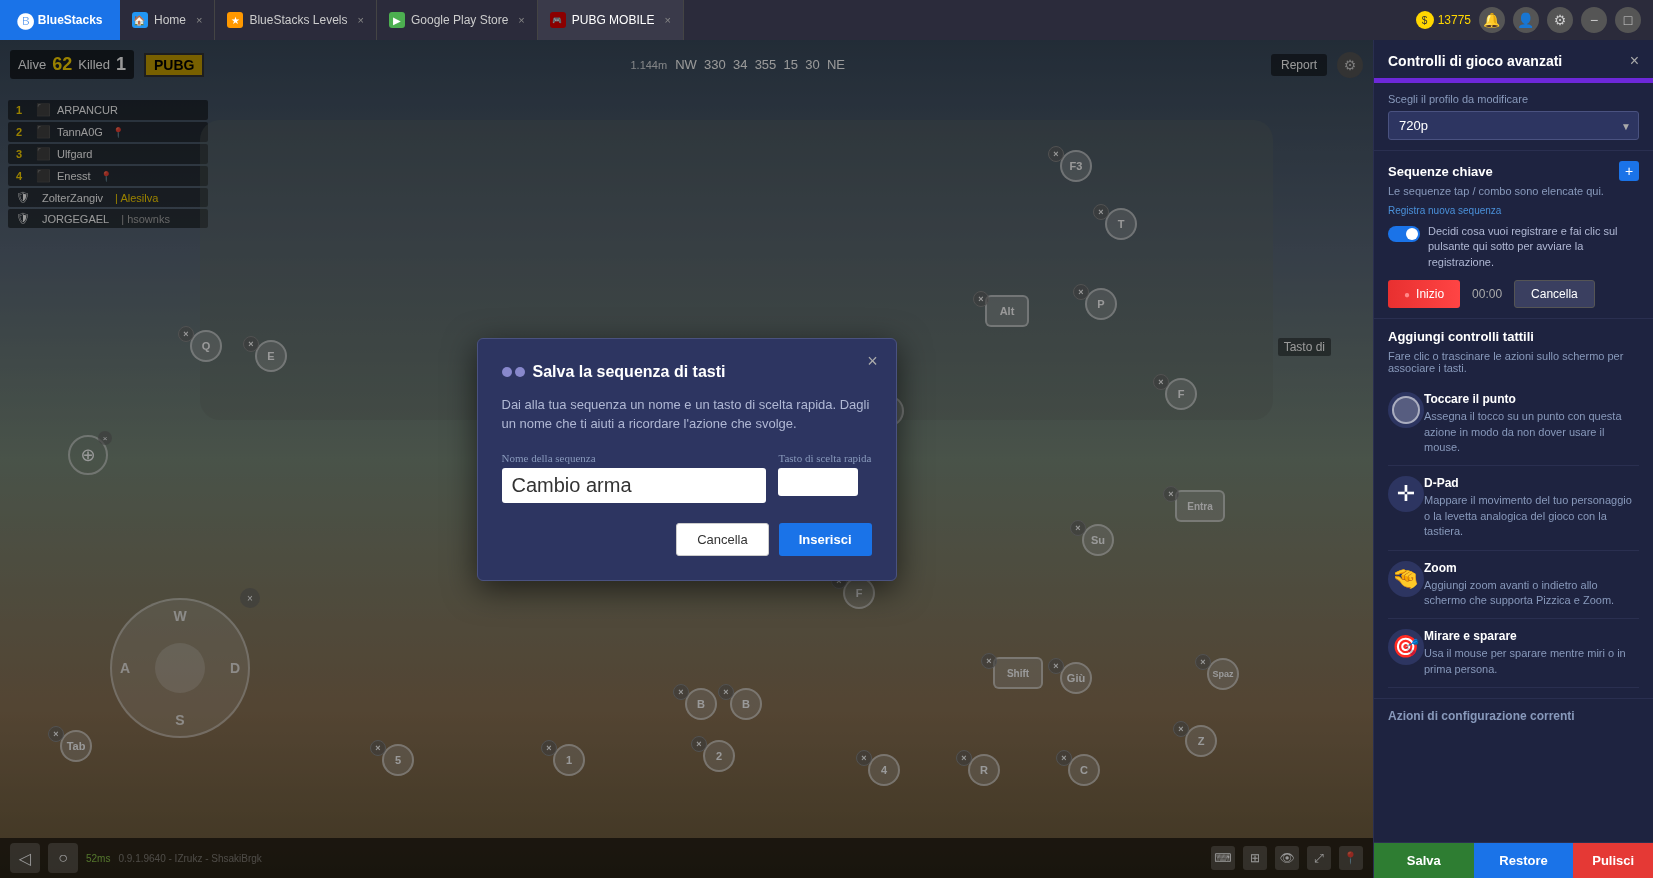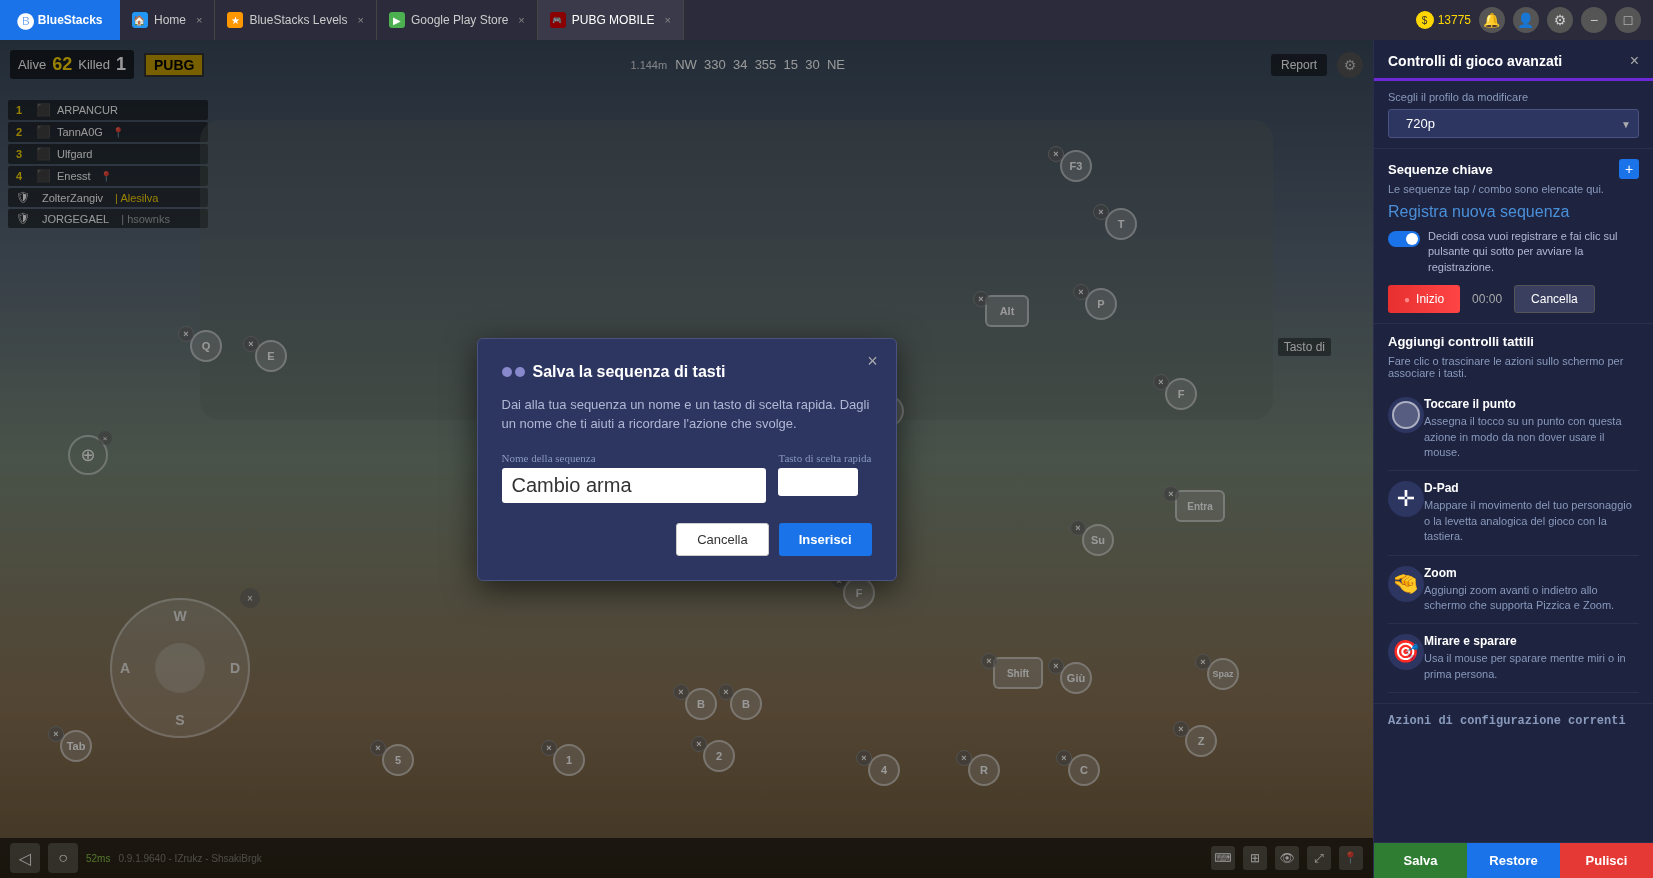--- a/index.html
+++ b/index.html
@@ -387,21 +387,21 @@
       display: flex;
       flex-direction: column;
       overflow-y: auto;
       flex-shrink: 0;
     }
     .panel-header {
       padding: 12px 14px 8px;
       display: flex;
       align-items: center;
       justify-content: space-between;
-      border-bottom: 3px solid #6d28d9;
+      border-bottom: 5px solid #6d28d9;
     }
     .panel-title {
       color: white;
       font-size: 14px;
       font-weight: bold;
     }
     .panel-close {
       color: #aaa;
       cursor: pointer;
       font-size: 16px;
@@ -416,21 +416,21 @@
       color: #8899bb;
       font-size: 11px;
       margin-bottom: 6px;
     }
     .profile-select {
       width: 100%;
       background: #2d3561;
       border: 1px solid #4a5280;
       border-radius: 3px;
       color: white;
-      padding: 6px 17px;
+      padding: 6px 10px;
       font-size: 13px;
       cursor: pointer;
       appearance: none;
       -webkit-appearance: none;
     }
     .select-wrapper {
       position: relative;
     }
     .select-arrow {
       position: absolute;
@@ -460,21 +460,21 @@
       font-size: 14px;
       cursor: pointer;
     }
     .seq-desc {
       color: #8899bb;
       font-size: 11px;
       margin-bottom: 8px;
     }
     .register-link {
       color: #4a90d9;
-      font-size: 16px;
+      font-size: 10px;
       cursor: pointer;
       display: block;
       margin-bottom: 8px;
     }
     .toggle-row {
       display: flex;
       align-items: flex-start;
       gap: 8px;
     }
     .toggle {
@@ -593,21 +593,20 @@
       padding: 10px;
       color: white;
       font-size: 13px;
       font-weight: bold;
       cursor: pointer;
     }
     .btn-pulisci {
       flex: 1;
       background: #e53935;
       border: none;
-      padding: 10px;
       color: white;
       font-size: 13px;
       font-weight: bold;
       cursor: pointer;
     }
   </style>
 </head>
 <body>
 
 <div class="topbar">
@@ -950,21 +949,21 @@
         <div class="control-icon">
           <div style="font-size:22px;">🎯</div>
         </div>
         <div class="control-info">
           <div class="control-name">Mirare e sparare</div>
           <div class="control-desc">Usa il mouse per sparare mentre miri o in prima persona.</div>
         </div>
       </div>
     </div>
 
-    <div style="padding:10px 14px;color:#8899bb;font-size:12px;font-weight:bold;font-family:Liberation Mono, monospace;">Azioni di configurazione correnti</div>
+    <div style="padding:10px 14px;color:#8899bb;font-size:12px;font-weight:bold;">Azioni di configurazione correnti</div>
 
     <div class="panel-bottom-actions">
       <button class="btn-salva">Salva</button>
       <button class="btn-restore">Restore</button>
       <button class="btn-pulisci">Pulisci</button>
     </div>
   </div>
 </div>
 
 </body></html>

